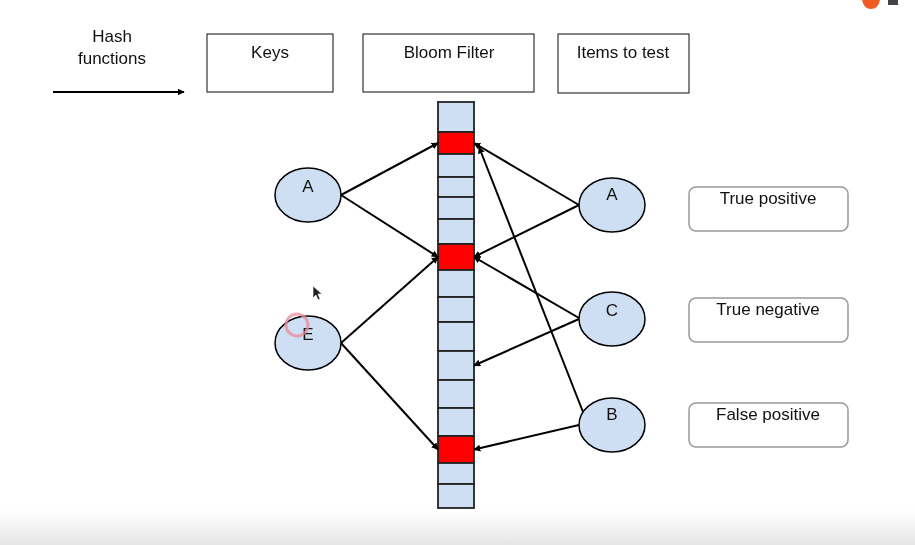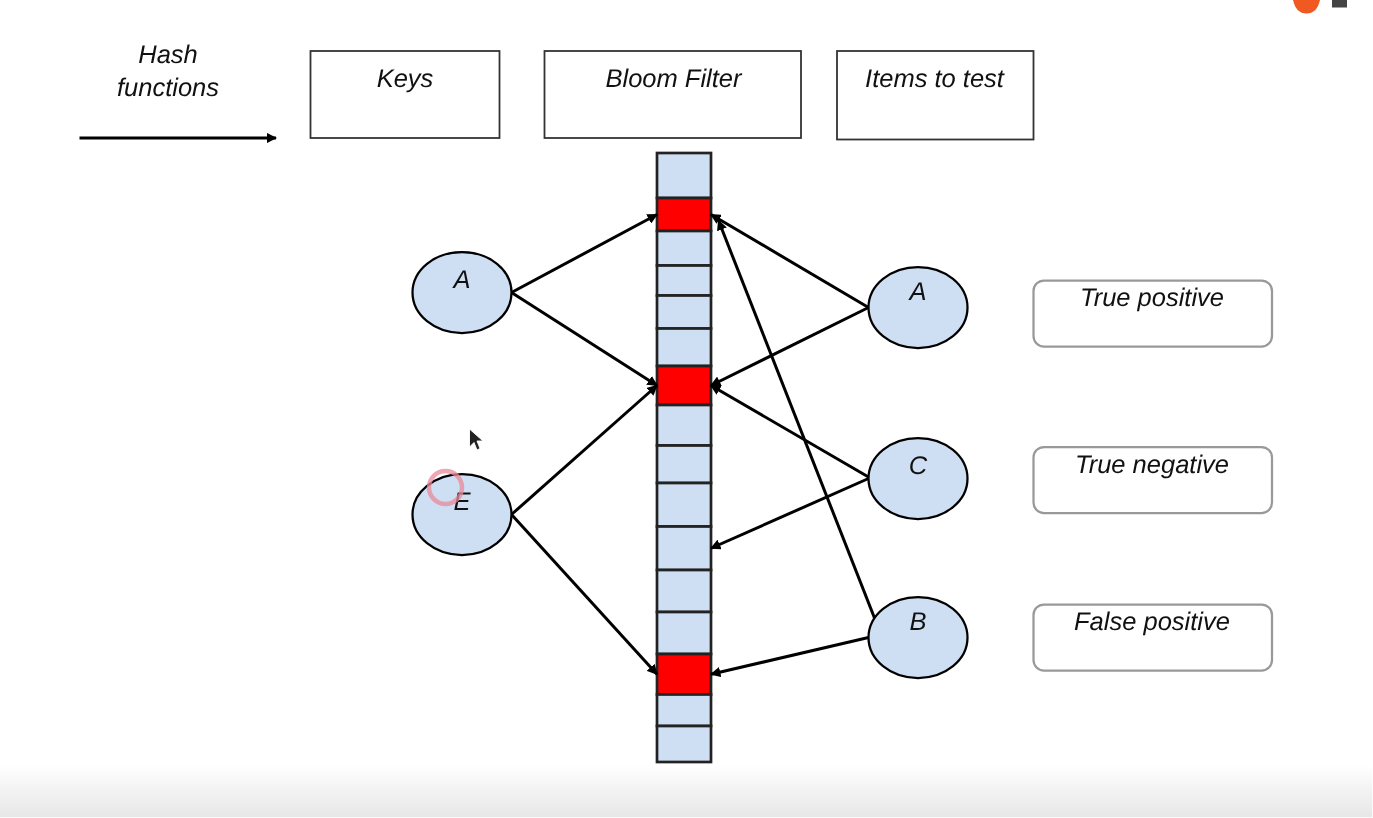--- a/index.html
+++ b/index.html
@@ -1,21 +1,21 @@
 <!DOCTYPE html>
 <html><head>
 <meta charset="utf-8">
 <style>
   html, body { margin: 0; padding: 0; }
   body {
     width: 915px; height: 545px; overflow: hidden; position: relative;
     background: #ffffff;
     font-family: "Liberation Sans", sans-serif;
   }
-  #stage { position: absolute; left: 0; top: 0; width: 915px; height: 545px; font-style: italic; }
+  #stage { position: absolute; left: 0; top: 0; width: 915px; height: 545px; }
   .bottom-fade {
     position: absolute; left: 0; right: 0; bottom: 0; height: 35px;
     background: linear-gradient(to bottom, rgba(255,255,255,0), #e6e6e6);
     pointer-events: none;
   }
   svg text { font-family: "Liberation Sans", sans-serif; fill: #111; }
 </style>
 </head>
 <body>
 

